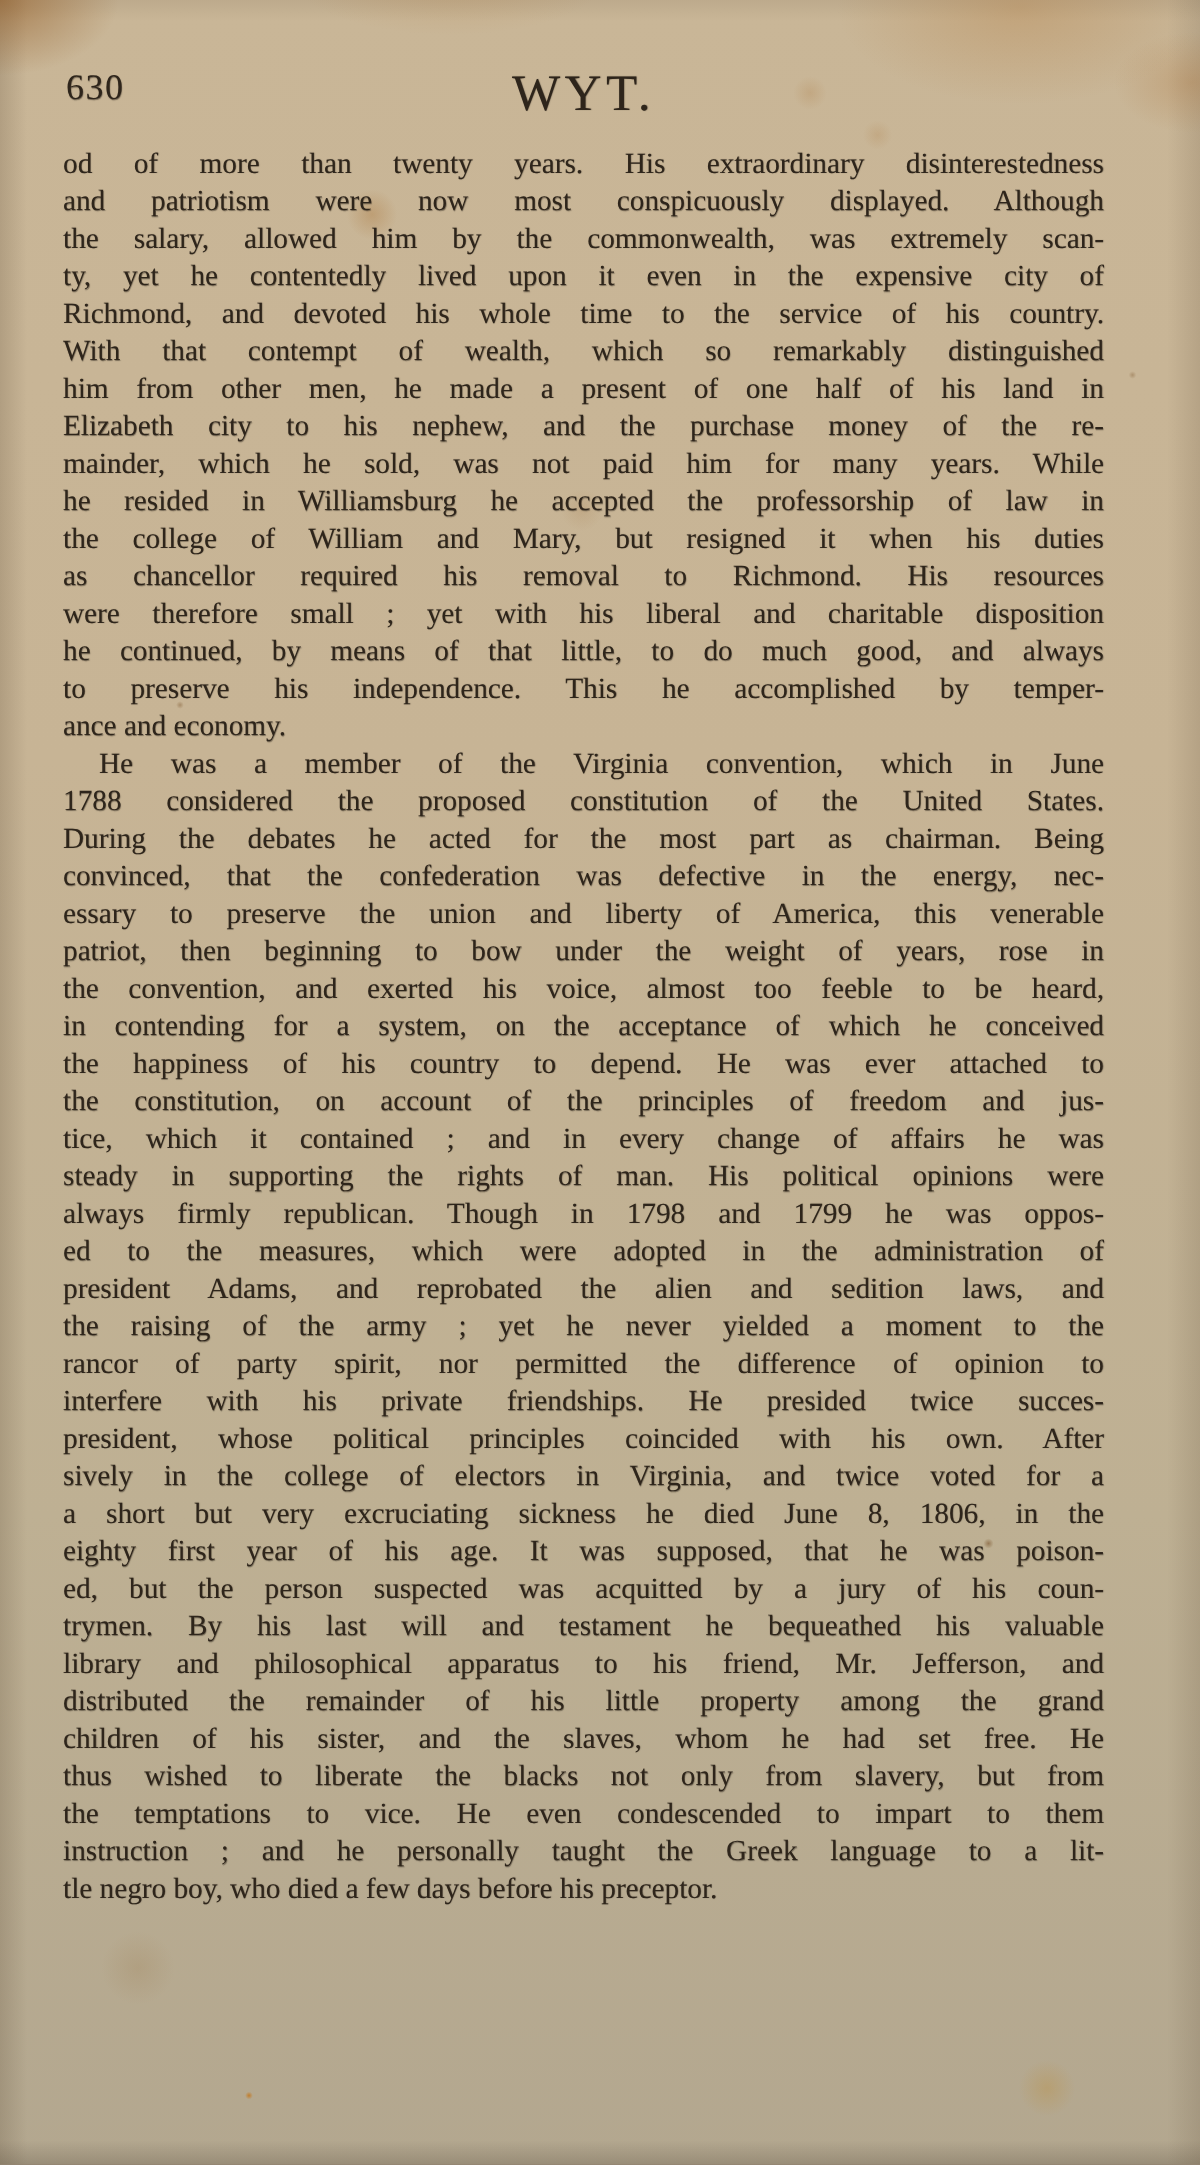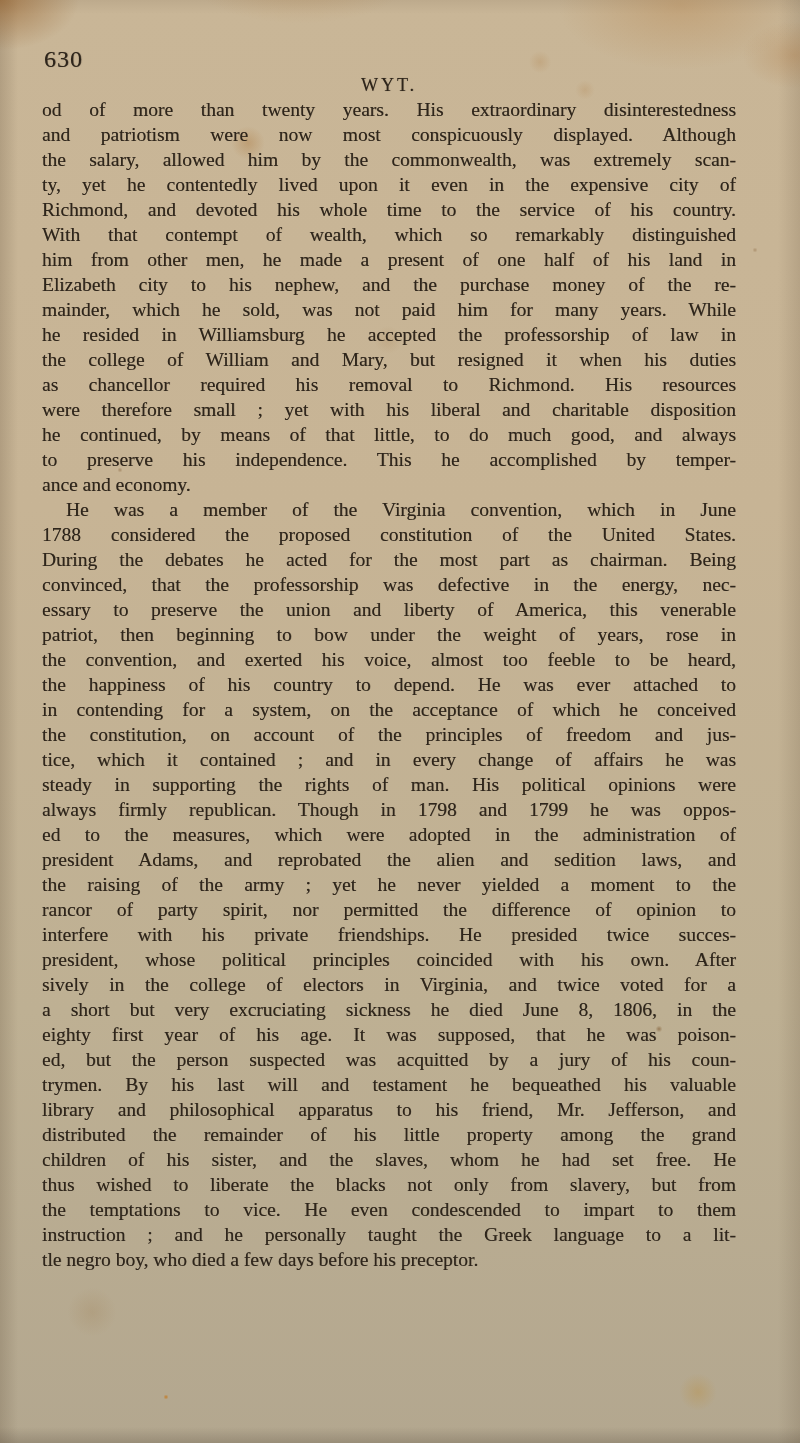--- a/index.html
+++ b/index.html
@@ -43,23 +43,22 @@
   .page-number {
     position: absolute; left: 2px; top: 2px;
     font-size: 24px; letter-spacing: 1px;
     text-shadow: 0.4px 0.4px 0.7px rgba(46,37,27,0.55);
     text-align: right;
   }
 
   .running-header {
     position: absolute; left: 0; top: 0; width: 100%;
     text-align: center;
-    font-size: 18px; letter-spacing: 3px;
+    font-size: 34px; letter-spacing: 3px;
     text-shadow: 0.4px 0.4px 0.7px rgba(46,37,27,0.55);
-    margin-top: 31px;
   }
 
   .text-block {
     position: absolute; top: 97px; left: 42px; width: 694px;
   }
 
   .line {
     font-size: 19.5px;
     line-height: 25px;
     height: 25px;
@@ -94,26 +93,26 @@
       <div class="line">he resided in Williamsburg he accepted the professorship of law in</div>
       <div class="line">the college of William and Mary, but resigned it when his duties</div>
       <div class="line">as chancellor required his removal to Richmond.  His resources</div>
       <div class="line">were therefore small ; yet with his liberal and charitable disposition</div>
       <div class="line">he continued, by means of that little, to do much good, and always</div>
       <div class="line">to preserve his independence.  This he accomplished by temper-</div>
       <div class="line last">ance and economy.</div>
       <div class="line indent">He was a member of the Virginia convention, which in June</div>
       <div class="line">1788 considered the proposed constitution of the United States.</div>
       <div class="line">During the debates he acted for the most part as chairman.  Being</div>
-      <div class="line">convinced, that the professorship was defective in the energy, nec-</div>
+      <div class="line">convinced, that the confederation was defective in the energy, nec-</div>
       <div class="line">essary to preserve the union and liberty of America, this venerable</div>
       <div class="line">patriot, then beginning to bow under the weight of years, rose in</div>
       <div class="line">the convention, and exerted his voice, almost too feeble to be heard,</div>
+      <div class="line">in contending for a system, on the acceptance of which he conceived</div>
       <div class="line">the happiness of his country to depend.  He was ever attached to</div>
-      <div class="line">in contending for a system, on the acceptance of which he conceived</div>
       <div class="line">the constitution, on account of the principles of freedom and jus-</div>
       <div class="line">tice, which it contained ; and in every change of affairs he was</div>
       <div class="line">steady in supporting the rights of man.  His political opinions were</div>
       <div class="line">always firmly republican.  Though in 1798 and 1799 he was oppos-</div>
       <div class="line">ed to the measures, which were adopted in the administration of</div>
       <div class="line">president Adams, and reprobated the alien and sedition laws, and</div>
       <div class="line">the raising of the army ; yet he never yielded a moment to the</div>
       <div class="line">rancor of party spirit, nor permitted the difference of opinion to</div>
       <div class="line">interfere with his private friendships.  He presided twice succes-</div>
       <div class="line">president, whose political principles coincided with his own.  After</div>

